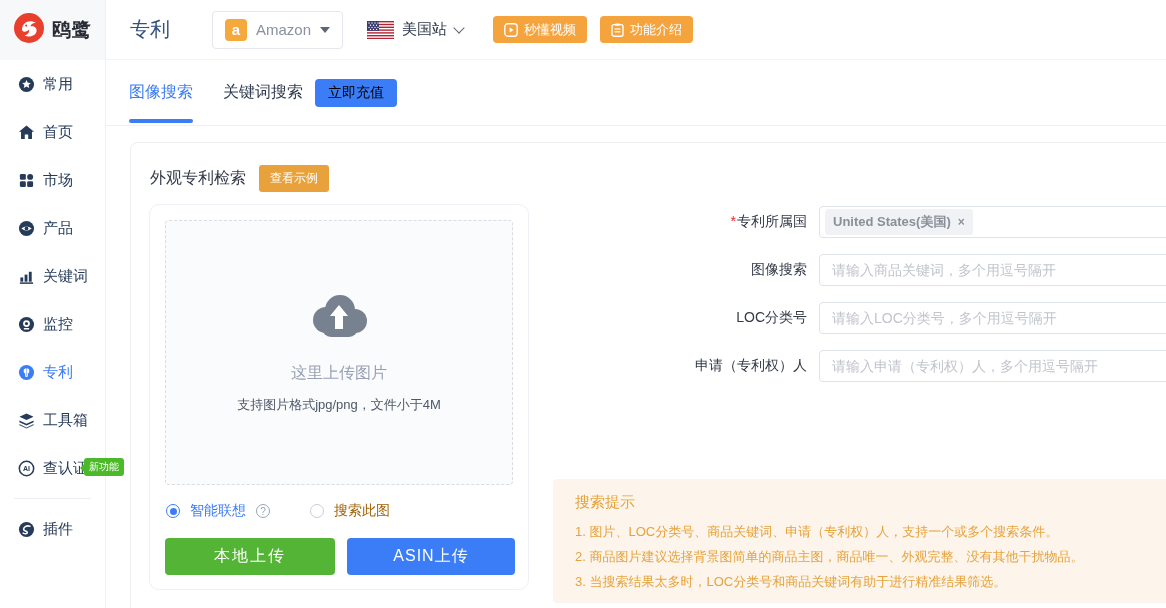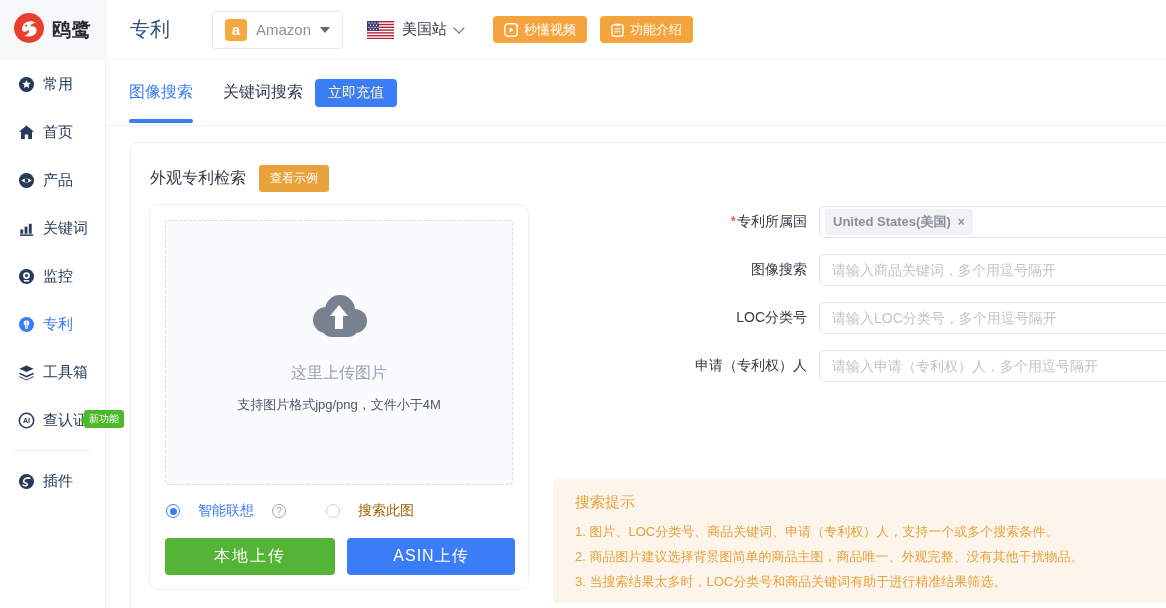--- a/index.html
+++ b/index.html
@@ -45,42 +45,42 @@
   
   #tabsbar { position:absolute; left:106px; top:60px; width:1060px; height:66px; background:#fff;
     border-bottom:1px solid #eef0f3; display:flex; align-items:center; padding-left:23px; }
   .tab { font-size:16px; color:#2f3a4e; height:66px; display:flex; align-items:center;
     position:relative; cursor:pointer; }
   .tab.active { color:#3b7cf7; }
   .tab.active::after { content:""; position:absolute; left:0; right:0; bottom:3px; height:4px;
     background:#3b7cf7; border-radius:2px; }
   #tab-keyword { margin-left:30px; }
   #quota-note { font-size:14px; color:#f5475a; margin-left:32px; }
-  #recharge-btn { margin-left:12px; background:#3b7cf7; color:#fef9c3; border:none; border-radius:4px;
+  #recharge-btn { margin-left:12px; background:#3b7cf7; color:#000000; border:none; border-radius:4px;
     height:28px; padding:0 13px; font-size:14px; cursor:pointer; font-family:inherit; }
 
   
   #card { position:absolute; left:130px; top:142px; width:1062px; height:478px;
     border:1px solid #eceef2; border-radius:8px; background:#fff; }
   #section-title-row { position:absolute; left:19px; top:22px; display:flex; align-items:center; gap:13px; }
   #section-title { font-size:16px; color:#333a47; }
   #example-badge { background:#e9a23b; color:#fff; font-size:12px; padding:5px 11px;
     border-radius:3px; cursor:pointer; }
 
   
   #upload-panel { position:absolute; left:18px; top:61px; width:380px; height:386px;
     border:1px solid #edf0f4; border-radius:10px; background:#fff; }
   #dropzone { position:absolute; left:15px; top:15px; width:348px; height:265px;
     border:1px dashed #d9dce1; border-radius:4px; background:#fafbfc;
     display:flex; flex-direction:column; align-items:center; cursor:pointer; }
   #cloud-icon { margin-top:72px; }
   #upload-hint { margin-top:24px; font-size:16px; color:#98a1b3; }
   #upload-subhint { margin-top:12px; font-size:13px; color:#4e5869; }
   #radio-row { position:absolute; left:16px; top:297px; display:flex; align-items:center; gap:40px; }
-  .radio-opt { display:flex; align-items:center; gap:18px; cursor:pointer; font-size:14px; }
+  .radio-opt { display:flex; align-items:center; gap:10px; cursor:pointer; font-size:14px; }
   .radio-dot { width:14px; height:14px; border-radius:50%; border:1px solid #c9ced8; background:#fff;
     display:flex; align-items:center; justify-content:center; }
   .radio-opt.sel .radio-dot { border-color:#3b7cf7; }
   .radio-opt.sel .radio-dot::after { content:""; width:7px; height:7px; border-radius:50%; background:#3b7cf7; }
   .radio-opt.sel { color:#3b7cf7; }
   .radio-opt.unsel { color:#a16207; }
   .help-circle { width:14px; height:14px; border-radius:50%; border:1px solid #9aa5b8; color:#9aa5b8;
     font-size:10px; display:flex; align-items:center; justify-content:center; cursor:pointer; }
   #btn-row { position:absolute; left:15px; top:333px; display:flex; gap:12px; }
   .big-btn { height:37px; border:none; border-radius:4px; color:#fff; font-size:16px;
@@ -127,20 +127,29 @@
         <circle cx="9" cy="9" r="8" fill="#263b59"></circle>
         <path d="M9 4.2 L10.4 7.2 L13.6 7.5 L11.2 9.6 L11.9 12.8 L9 11.1 L6.1 12.8 L6.8 9.6 L4.4 7.5 L7.6 7.2 Z" fill="#fff"></path>
       </svg>
     <span>常用</span>
   </div>
   <div class="nav-item">
     <svg width="17" height="17" viewBox="0 0 18 18">
         <path d="M9 1.5 L17 8.2 H14.8 V16 H10.8 V11 H7.2 V16 H3.2 V8.2 H1 Z" fill="#263b59"></path>
       </svg>
     <span>首页</span>
+  </div>
+  <div class="nav-item">
+    <svg width="17" height="17" viewBox="0 0 18 18">
+        <rect x="2" y="2" width="6.3" height="6.3" rx="1.5" fill="#263b59"></rect>
+        <rect x="9.7" y="2" width="6.3" height="6.3" rx="3.1" fill="#263b59"></rect>
+        <rect x="2" y="9.7" width="6.3" height="6.3" rx="1.5" fill="#263b59"></rect>
+        <rect x="9.7" y="9.7" width="6.3" height="6.3" rx="1.5" fill="#263b59"></rect>
+      </svg>
+    <span>市场</span>
   </div>
   <div class="nav-item">
     <svg width="17" height="17" viewBox="0 0 18 18">
         <circle cx="9" cy="9" r="8" fill="#263b59"></circle>
         <path d="M3.5 9 Q9 4.5 14.5 9 Q9 13.5 3.5 9 Z" fill="#fff"></path>
         <circle cx="9" cy="9" r="2" fill="#263b59"></circle>
       </svg>
     <span>产品</span>
   </div>
   <div class="nav-item">

